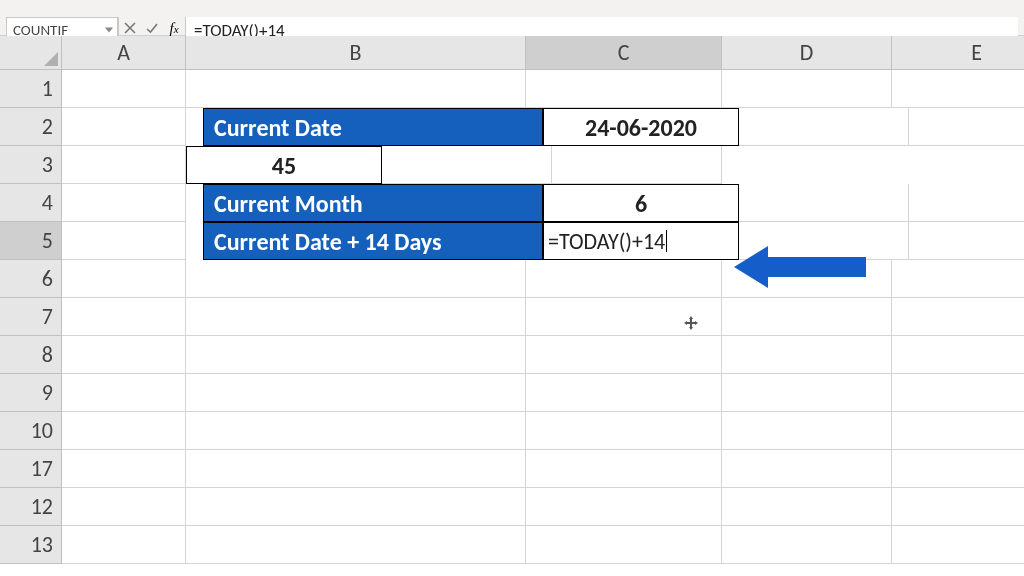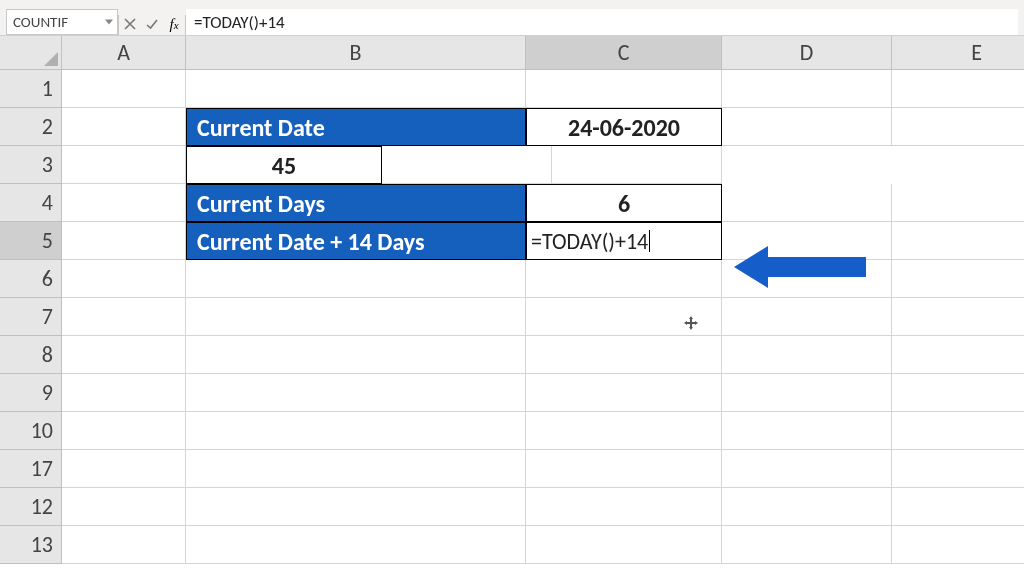--- a/index.html
+++ b/index.html
@@ -8,25 +8,25 @@
     background: #ffffff;
     width: 1024px;
     height: 576px;
     overflow: hidden;
     position: relative;
   }
 
   
   .formula-bar {
     display: flex;
-    align-items: flex-end;
+    align-items: flex-start;
     height: 36px;
     background: #f3f2f1;
     border-bottom: 1px solid #d0d0d0;
-    padding: 0 6px;
+    padding: 17px 6px;
     gap: 0;
   }
   .name-box {
     width: 112px;
     height: 26px;
     background: #ffffff;
     border: 1px solid #c8c8c8;
     display: flex;
     align-items: center;
     padding: 0 6px;
@@ -168,20 +168,21 @@
   .col-D { width: 170px; }
   .col-E { width: 170px; }
 
   .label-cell {
     background: #1560bd;
     color: #ffffff;
     font-weight: bold;
     border: 1px solid #000;
     padding-left: 10px;
     font-size: 24px;
+    margin-left: 17px;
   }
   .val-cell {
     border: 1px solid #000;
     justify-content: center;
     font-weight: bold;
     font-size: 24px;
     background: #fff;
     align-items: center;
   }
   .editing-cell {
@@ -336,21 +337,21 @@
       <div class="cell col-C val-cell">
           <span>45</span>
         </div>
       <div class="cell col-D"></div>
       <div class="cell col-E"></div>
     </div>
 
     <div class="row">
       <div class="cell col-A"></div>
       <div class="cell col-B label-cell">
-          <span>Current Days</span>
+          <span>Current Month</span>
         </div>
       <div class="cell col-C val-cell">
           <span>6</span>
         </div>
       <div class="cell col-D"></div>
       <div class="cell col-E"></div>
     </div>
 
     <div class="row">
       <div class="cell col-A"></div>

